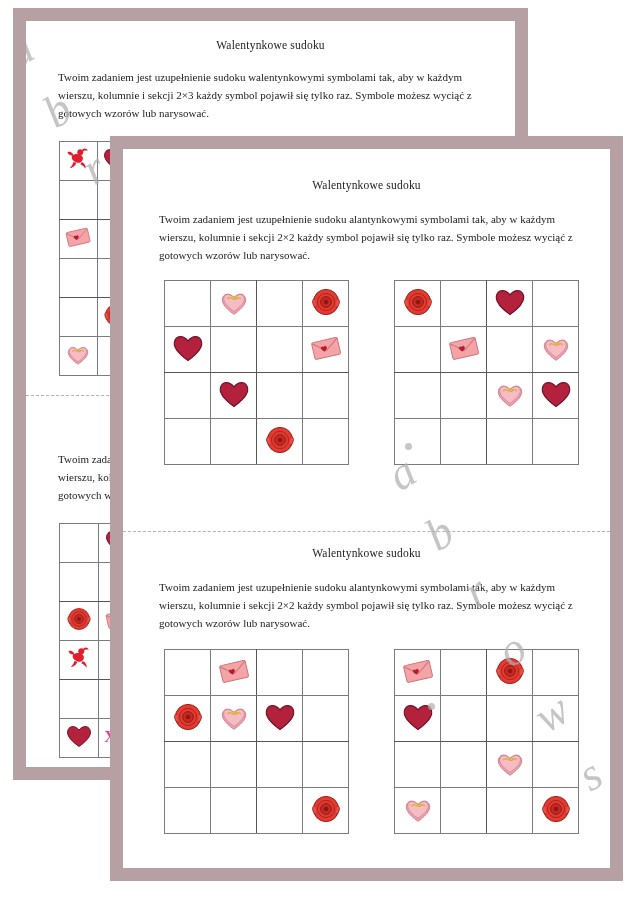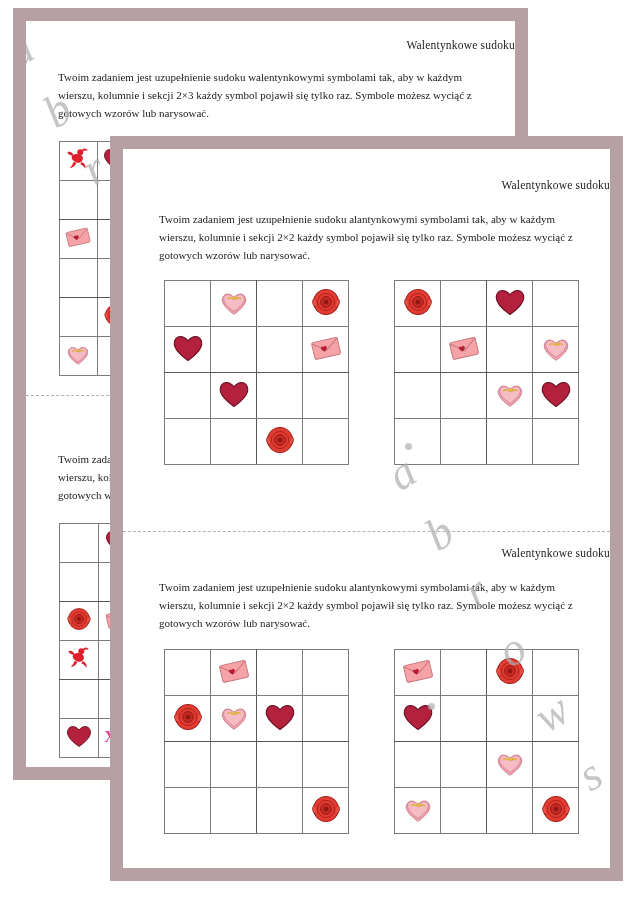--- a/index.html
+++ b/index.html
@@ -18,21 +18,21 @@
   }
   .page-mid{
     left:110px;top:136px;width:513px;height:745px;
     border:13px solid #b7a0a3;
   }
   .page-inner{position:absolute;inset:0;background:#fff;overflow:hidden;}
 
   
   .sheet{position:absolute;left:0;right:0;}
   .title{
-    text-align:right;font-size:11.5px;color:#222;letter-spacing:.2px;
+    text-align:center;font-size:11.5px;color:#222;letter-spacing:.2px;
   }
   .instr{
     font-size:11px;line-height:1.62;color:#1b1b1b;
   }
 
   
   .grids{position:absolute;display:flex;}
   table.sudoku{border-collapse:collapse;table-layout:fixed;}
   table.sudoku td{
     border:1px solid #7b7b7b;padding:0;text-align:center;vertical-align:middle;

